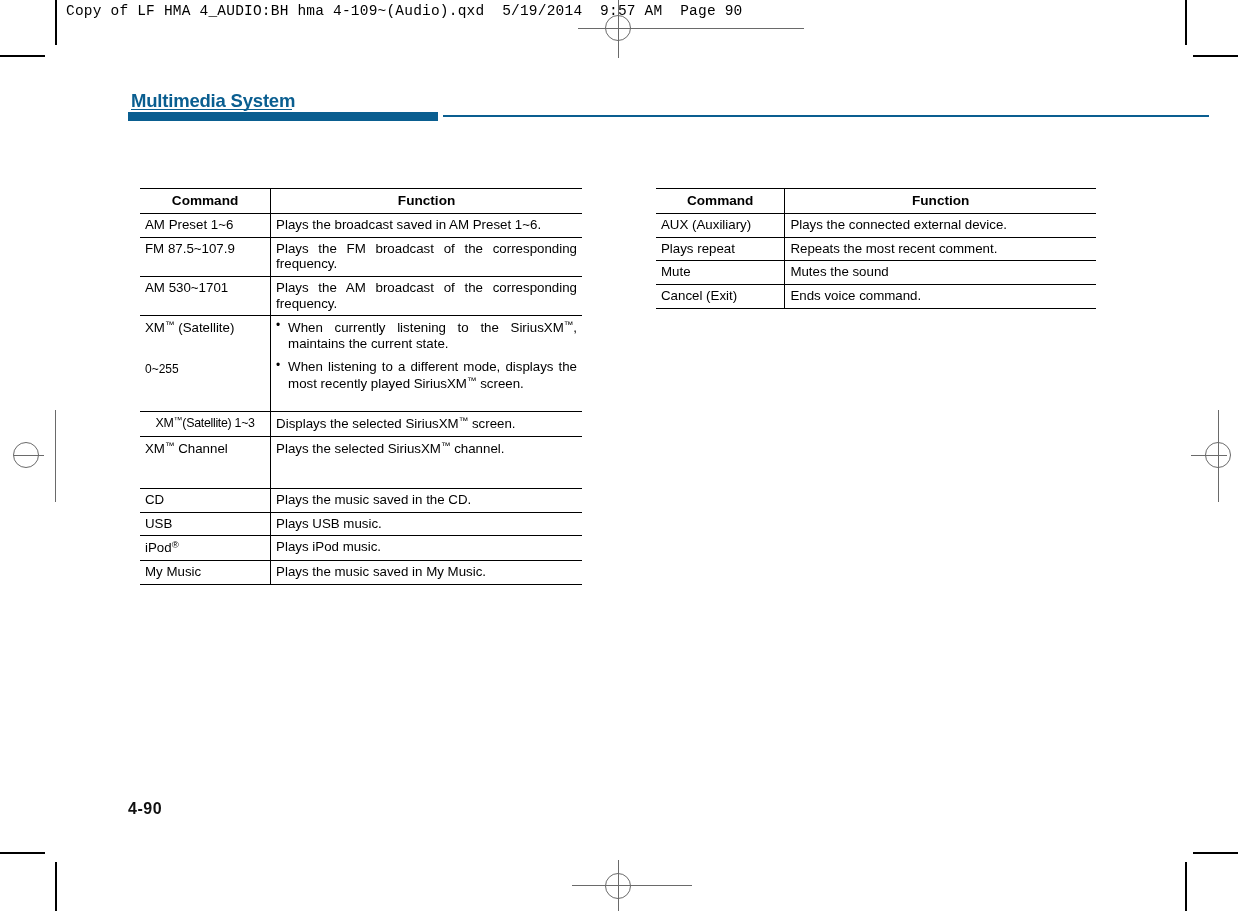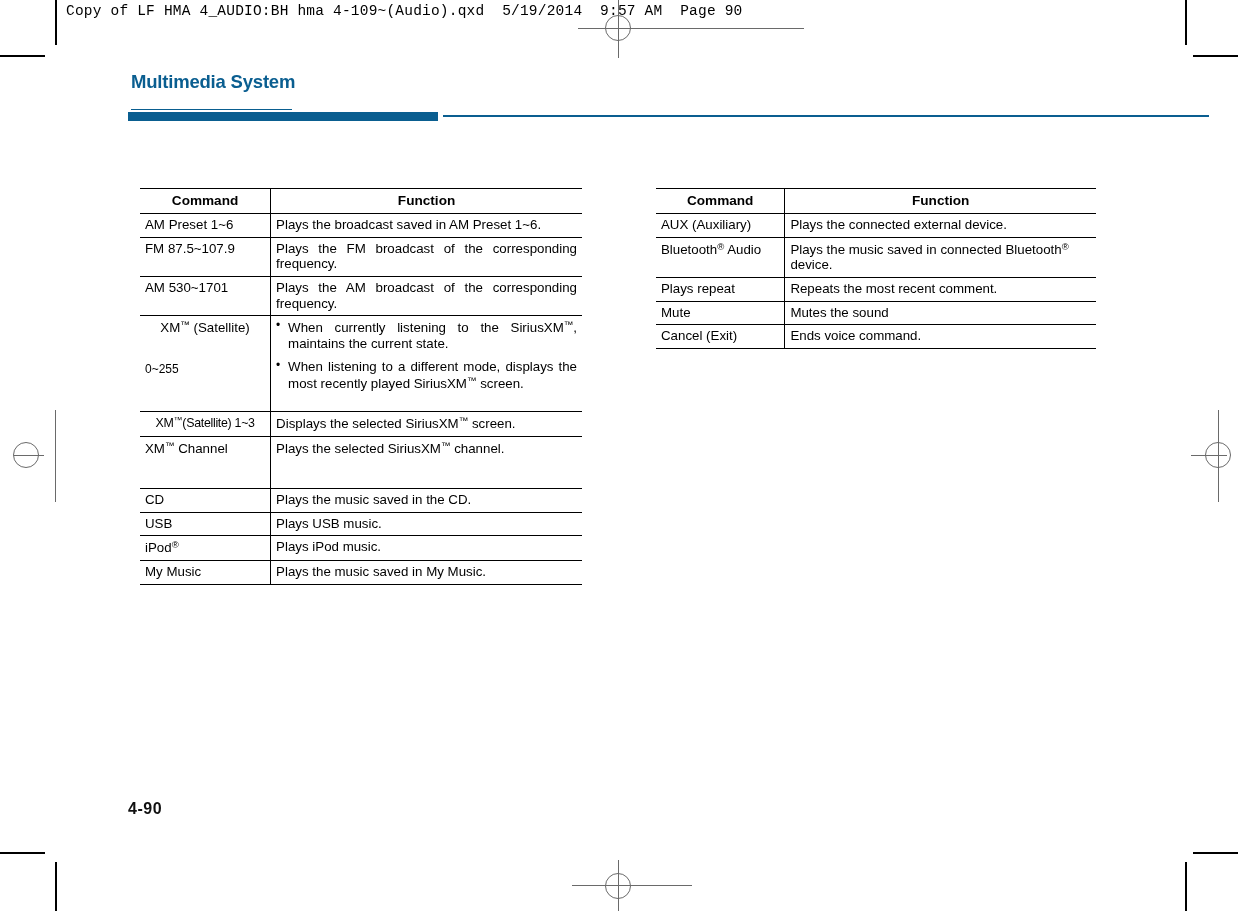--- a/index.html
+++ b/index.html
@@ -42,21 +42,21 @@
     box-sizing: border-box;
   }
   .reg-line { position: absolute; background: #6a6a6a; }
   .reg-line.v { width: 1.2px; }
   .reg-line.h { height: 1.2px; }
 
   
   .section-title {
     position: absolute;
     left: 131px;
-    top: 71px;
+    top: 90px;
     font-size: 18.5px;
     font-weight: bold;
     color: #0a5e90;
     letter-spacing: -0.2px;
     white-space: nowrap;
   }
   .title-underline {
     position: absolute;
     left: 131px;
     top: 109px;
@@ -157,21 +157,21 @@
     top: -1px;
     font-size: 12px;
   }
   ul.fn-list li .li-text {
     display: block;
     text-align: justify;
     text-align-last: left;
   }
 
   
-  .cmd-stack .cmd-top { display: block; text-align: center; }
+  .cmd-stack .cmd-top { display: block; }
   .cmd-stack .cmd-bottom {
     display: block;
     margin-top: 26px;
     font-size: 12px;
   }
 
   .tm { font-size: 0.72em; vertical-align: 0.42em; letter-spacing: 0; }
   .reg-mark { font-size: 0.72em; vertical-align: 0.40em; }
 
   .tight { font-size: 12.4px; letter-spacing: -0.3px; white-space: nowrap; text-align: center; }
@@ -296,24 +296,20 @@
       <tr class="header-row">
     <th class="col-cmd">Command</th>
     <th class="col-fn">Function</th>
   </tr>
 
   <tr>
     <td class="col-cmd">AUX (Auxiliary)</td>
     <td class="col-fn fn-plain">Plays the connected external device.</td>
   </tr>
 
-  <tr>
-    <td class="col-cmd">Bluetooth<span class="reg-mark">®</span> Audio</td>
-    <td class="col-fn fn-plain">Plays the music saved in connected Bluetooth<span class="reg-mark">®</span> device.</td>
-  </tr>
 
   <tr>
     <td class="col-cmd">Plays repeat</td>
     <td class="col-fn fn-plain">Repeats the most recent comment.</td>
   </tr>
 
   <tr>
     <td class="col-cmd">Mute</td>
     <td class="col-fn fn-plain">Mutes the sound</td>
   </tr>

